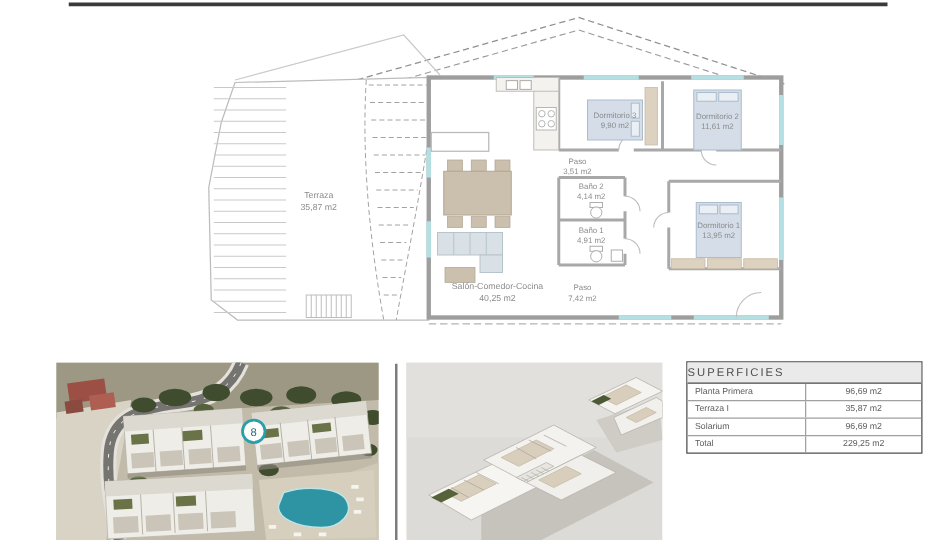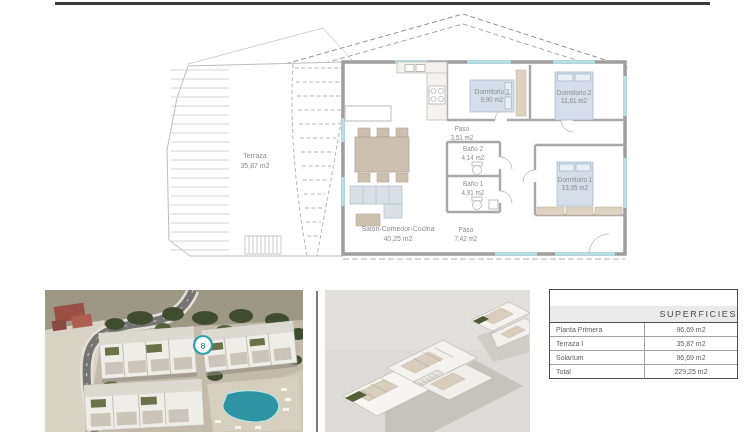--- a/index.html
+++ b/index.html
@@ -13,22 +13,22 @@
   #plan text{font-family:"Liberation Sans",sans-serif;fill:#8c8c8c;}
   .rlbl{font-size:6.3px;text-anchor:middle;}
   .rlbl-lg{font-size:7px;text-anchor:middle;}
   
   #aerial{left:45px;top:290px;}
   #divider{left:316px;top:291px;width:2px;height:141px;background:#7d7d7d;}
   #render3d{left:325px;top:290px;}
   
   #surf{left:549px;top:289px;width:187px;border:1.4px solid #4d4d4d;background:#fff;
         color:#5d5d5d;}
-  #surf .hdr{height:16px;line-height:16px;text-align:right;background:#eaeaea;
-        border-bottom:1px solid #4d4d4d;font-size:9px;letter-spacing:1.6px;color:#4c4c4c;margin-top:16px;}
+  #surf .hdr{height:16px;line-height:16px;text-align:left;background:#eaeaea;
+        border-bottom:1px solid #4d4d4d;font-size:9px;letter-spacing:1.6px;color:#4c4c4c;}
   #surf .row{display:flex;height:13px;line-height:13px;font-size:7px;
         border-bottom:1px solid #a0a0a0;}
   #surf .row:last-child{border-bottom:none;}
   #surf .lab{flex:0 0 88px;padding-left:6px;border-right:1px solid #a0a0a0;}
   #surf .val{flex:1;text-align:center;}
 </style>
 </head>
 <body>
 
 <div id="page">

